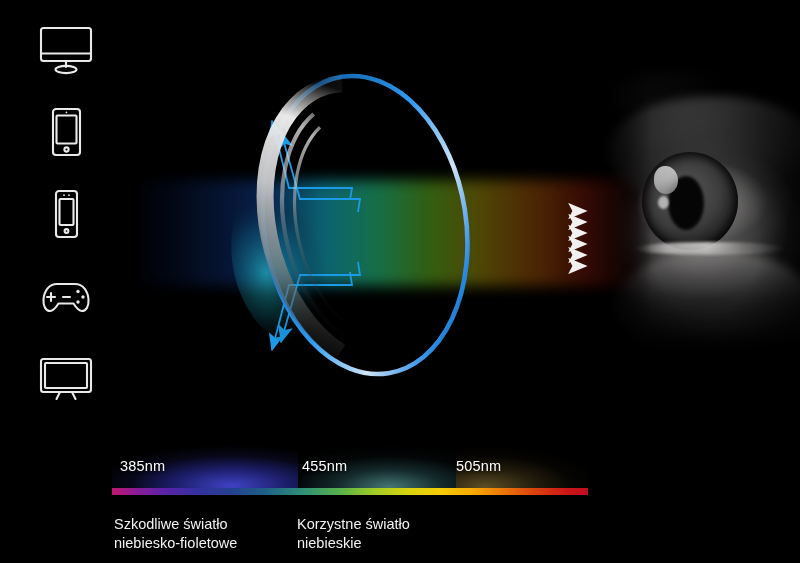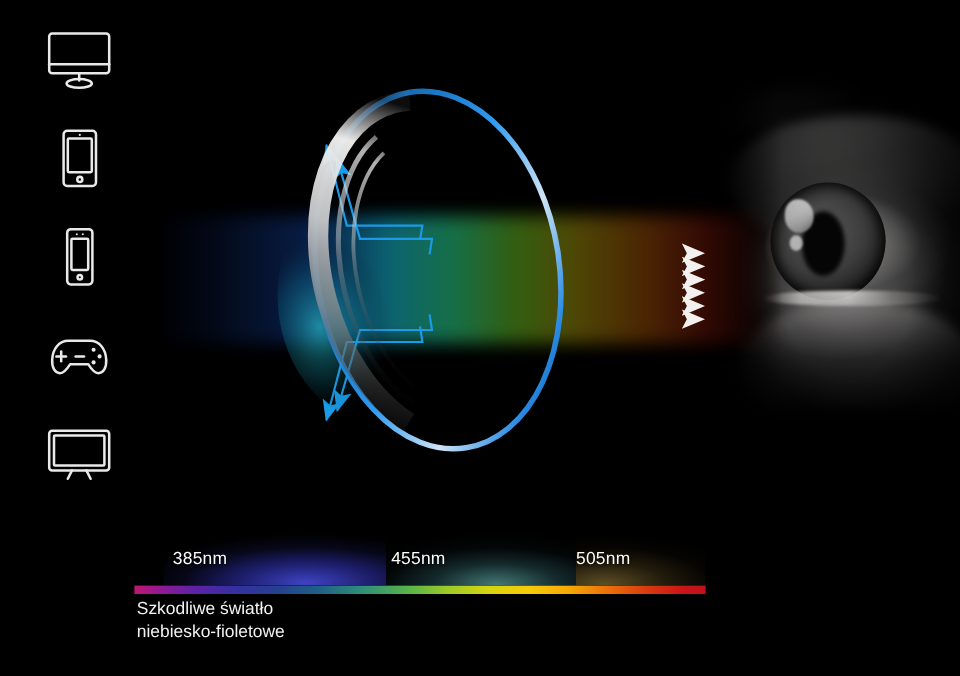--- a/index.html
+++ b/index.html
@@ -152,21 +152,21 @@
     position:absolute;left:240px;top:60px;width:250px;height:330px;
     z-index:5;
   }
   .lens svg{display:block;overflow:visible;}
 
   
   .legend{
     position:absolute;left:112px;top:430px;width:476px;z-index:7;
   }
   .legend-glows{
-    position:relative;height:58px;display:flex;margin-left:24px;
+    position:relative;height:58px;display:flex;
   }
   .glow-seg{position:relative;height:58px;overflow:hidden;}
   .glow-seg .g{position:absolute;inset:0;}
   .seg-uv   {flex:0 0 186px;}
   .seg-blue {flex:0 0 158px;}
   .seg-vis  {flex:1 1 auto;}
   .seg-uv .g{
     background:radial-gradient(ellipse 150px 44px at 64% 96%,
       rgba(66,70,206,.95) 0%, rgba(40,42,150,.70) 38%,
       rgba(18,18,62,.40) 68%, rgba(4,4,14,.10) 92%, rgba(0,0,0,0) 100%);
@@ -201,21 +201,21 @@
       #cc1418 96%,
       #c01020 100%);
   }
   .nm{
     position:absolute;bottom:14px;
     color:#fff;font-size:14.5px;letter-spacing:.2px;
     text-shadow:0 1px 3px rgba(0,0,0,.9);
     white-space:nowrap;
   }
   .legend-captions{
-    position:relative;margin-top:4px;height:44px;
+    position:relative;margin-top:20px;height:44px;
   }
   .cap{
     position:absolute;top:0;
     color:#f2f2f2;font-size:14.5px;line-height:19px;
     white-space:pre-line;
   }
 </style>
 </head>
 <body>
 
@@ -430,17 +430,19 @@
       <div class="nm" style="left:8px">385nm</div>
       <div class="nm" style="left:190px">455nm</div>
       <div class="nm" style="left:344px">505nm</div>
     </div>
 
     <div class="legend-bar"></div>
 
     <div class="legend-captions">
       <div class="cap" style="left:2px">Szkodliwe światło
 niebiesko-fioletowe</div>
+      <div class="cap" style="left:185px">Korzystne światło
+niebieskie</div>
     </div>
 
   </div>
 
 </div>
 
 </body></html>

